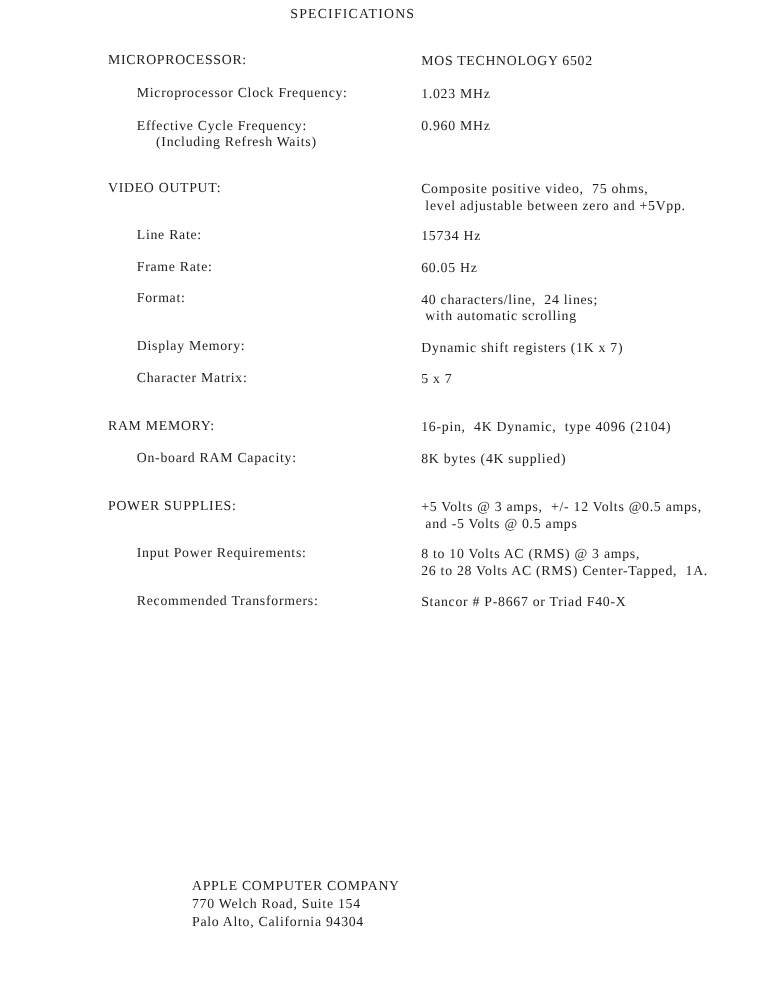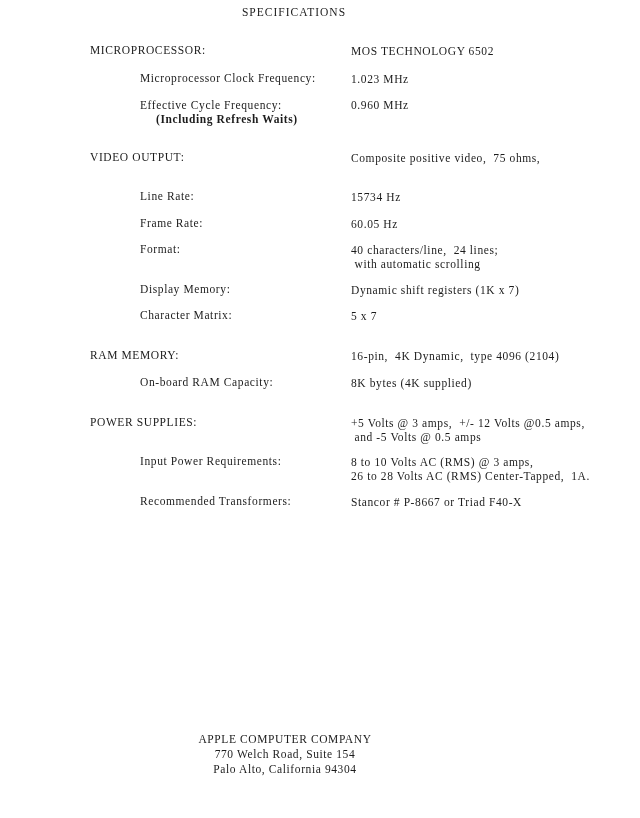--- a/index.html
+++ b/index.html
@@ -7,26 +7,26 @@
       width: 640px; height: 818px; position: relative; overflow: hidden;
       font-family: "Liberation Serif", "DejaVu Serif", serif;
       color: #1c1c1c; font-size: 11.5px; letter-spacing: 0.6px;
     }
     .title {
       position: absolute; top: 6px; left: 4px; width: 580px; text-align: center;
       font-size: 11.5px; letter-spacing: 1px;
     }
     .row { position: absolute; left: 0; width: 640px; }
     .label { position: absolute; left: 90px; white-space: nowrap; }
-    .label.sub { left: 140px; }
+    .label.sub { left: 114px; }
     .value { position: absolute; left: 351px; white-space: pre; line-height: 14px; }
-    .label .l2 { display: block; padding-left: 16px; line-height: 14px; font-weight: bold; }
+    .label .l2 { display: block; padding-left: 16px; line-height: 14px; }
     .label span { line-height: 14px; }
     .footer {
-      position: absolute; top: 732px; left: 160px; width: 250px; text-align: center;
+      position: absolute; top: 732px; left: 160px; width: 250px; 
       line-height: 15px; font-size: 11.5px;
     }
     .footer div { white-space: nowrap; }
   </style>
 </head>
 <body>
 
 <div class="title">SPECIFICATIONS</div>
 
 <div class="row" style="top:44px">
@@ -40,21 +40,21 @@
 <div class="row" style="top:98px">
   <div class="label sub">
     <span style="display:block">Effective Cycle Frequency:</span>
     <span class="l2">(Including Refresh Waits)</span>
   </div>
   <div class="value">0.960 MHz</div>
 </div>
 
 <div class="row" style="top:151px">
   <div class="label">VIDEO OUTPUT:</div>
-  <div class="value"><div>Composite positive video,  75 ohms,</div></div>
+  <div class="value"><div>Composite positive video,  75 ohms,</div><div> level adjustable between zero and +5Vpp.</div></div>
 </div>
 <div class="row" style="top:190px">
   <div class="label sub">Line Rate:</div>
   <div class="value">15734 Hz</div>
 </div>
 <div class="row" style="top:217px">
   <div class="label sub">Frame Rate:</div>
   <div class="value">60.05 Hz</div>
 </div>
 <div class="row" style="top:243px">

